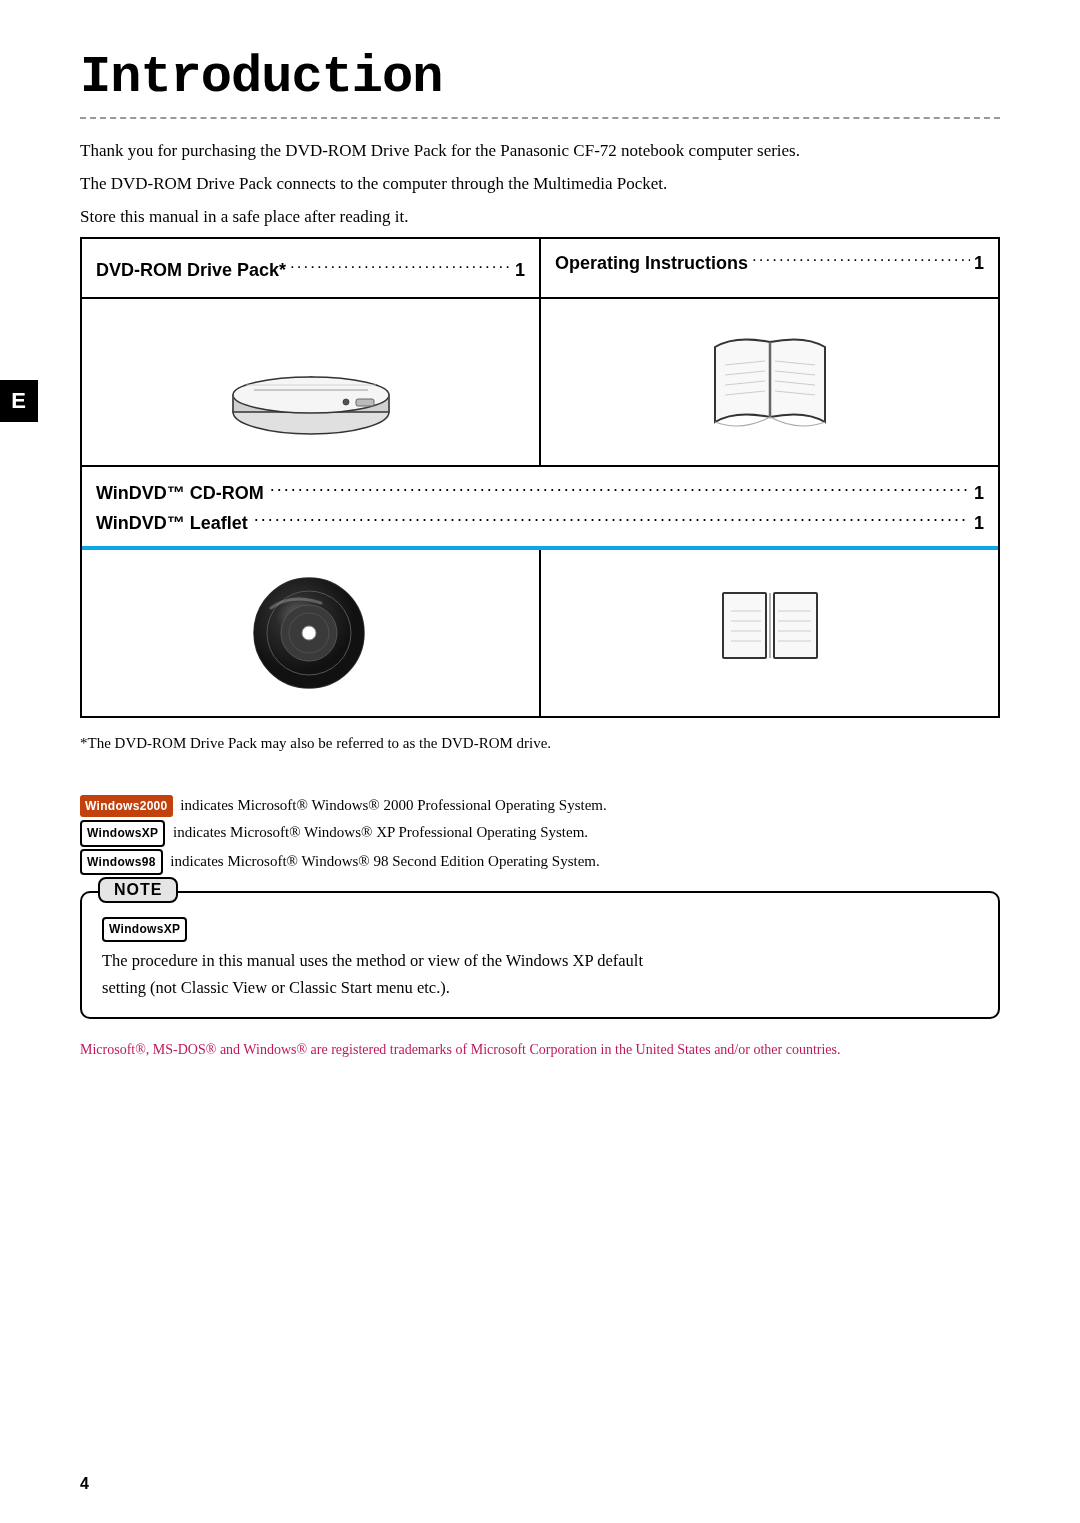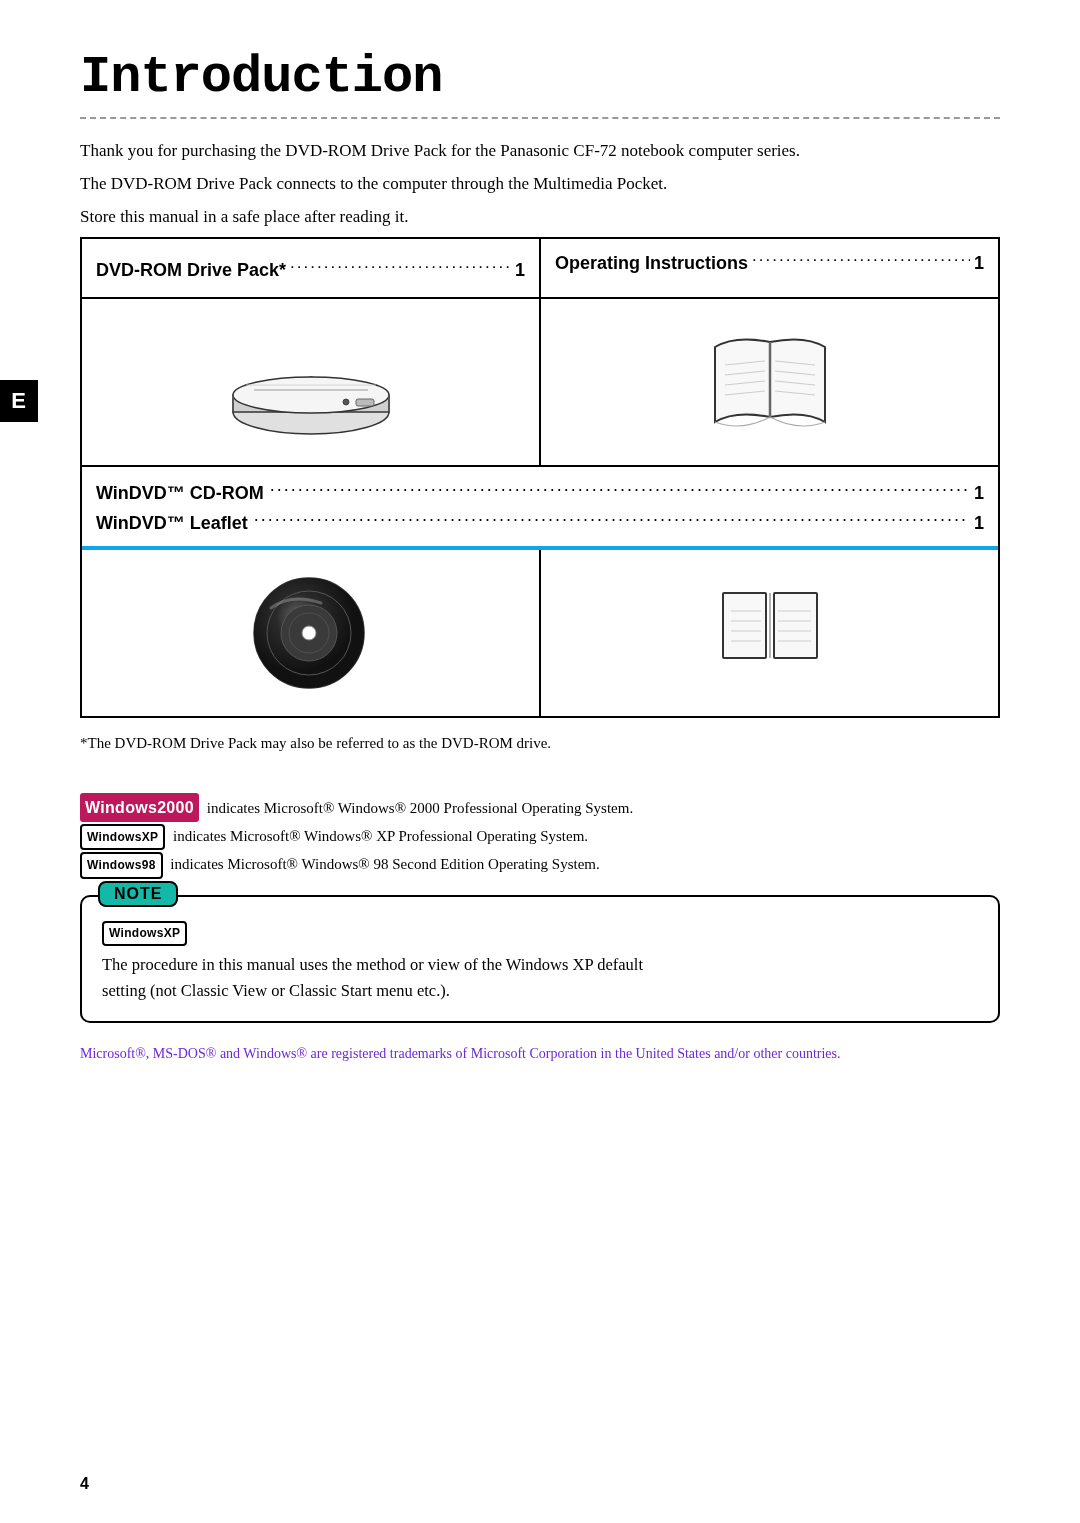--- a/index.html
+++ b/index.html
@@ -65,23 +65,23 @@
     .illustration-section {
       margin-top: 38px;
       font-size: 15px;
       line-height: 1.7;
     }
     .illustration-section p {
       margin-bottom: 2px;
     }
     .win-badge {
       display: inline-block;
-      background: #be185d;
+      background: #c2410c;
       color: #fff;
-      font-size: 16px;
+      font-size: 12px;
       font-family: Arial, sans-serif;
       font-weight: 700;
       padding: 1px 5px;
       border-radius: 3px;
       margin-right: 4px;
       letter-spacing: 0.3px;
     }
     .win-badge-outline {
       display: inline-block;
       border: 2px solid #000;
@@ -99,21 +99,21 @@
       border-radius: 10px;
       padding: 14px 20px 16px 20px;
       margin-top: 16px;
       margin-bottom: 20px;
       position: relative;
     }
     .note-label {
       position: absolute;
       top: -16px;
       left: 16px;
-      background: #14b8a6;
+      background: #e5e5e5;
       border: 2px solid #000;
       border-radius: 8px;
       font-size: 16px;
       font-weight: 900;
       font-family: Arial, sans-serif;
       padding: 2px 14px;
       letter-spacing: 1px;
     }
     .note-box-content {
       margin-top: 8px;
@@ -127,21 +127,21 @@
       font-size: 12px;
       font-family: Arial, sans-serif;
       font-weight: 700;
       padding: 1px 5px;
       margin-bottom: 6px;
       letter-spacing: 0.3px;
     }
     .trademark-text {
       font-size: 14px;
       line-height: 1.5;
-      color: #6d28d9;
+      color: #be185d;
       margin-top: 14px;
     }
     .page-number {
       position: absolute;
       bottom: 30px;
       left: 80px;
       font-size: 16px;
       font-weight: 700;
       font-family: Arial, sans-serif;
     }

